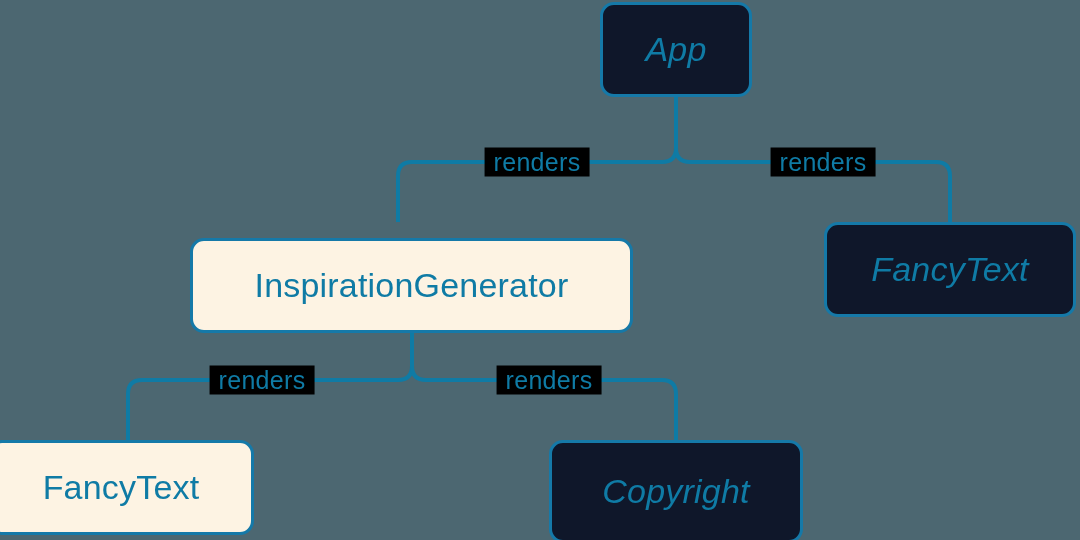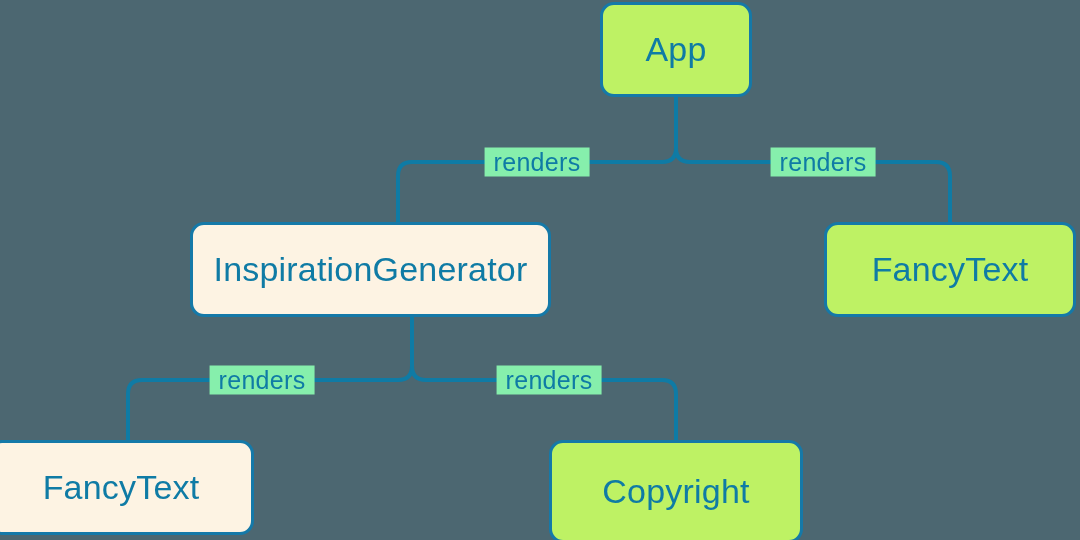--- a/index.html
+++ b/index.html
@@ -33,38 +33,38 @@
     justify-content: center;
     border: 3px solid #1579a8;
     border-radius: 14px;
     color: #0f7ba5;
     font-size: 34px;
     font-weight: 400;
     letter-spacing: 0.2px;
     white-space: nowrap;
     z-index: 3;
   }
-  .node.fill-white { background: #bef264; }
+  .node.fill-white { background: #0f172a; font-style: italic; }
   .node.fill-cream { background: #fdf3e3; }
 
   .edge-label {
     position: absolute;
     color: #0f7ba5;
     font-size: 25px;
     letter-spacing: 0.3px;
     white-space: nowrap;
     transform: translate(-50%, -50%);
     z-index: 4;
-    background: #86efac;
+    background: #000000;
     padding: 0 9px;
   }
 
   
   #node-app            { left: 600px; top: 2px;   width: 152px; height: 95px; }
-  #node-inspiration    { left: 190px; top: 222px; width: 361px; height: 95px; }
+  #node-inspiration    { left: 190px; top: 238px; width: 443px; height: 95px; }
   #node-fancytext-right{ left: 824px; top: 222px; width: 252px; height: 95px; }
   #node-fancytext-left { left: -12px; top: 440px; width: 266px; height: 95px; }
   #node-copyright      { left: 549px; top: 440px; width: 254px; height: 103px; }
 </style>
 </head>
 <body>
 
 <div id="diagram-root">
 
   <svg id="edge-layer" viewBox="0 0 1080 540" xmlns="http://www.w3.org/2000/svg">

